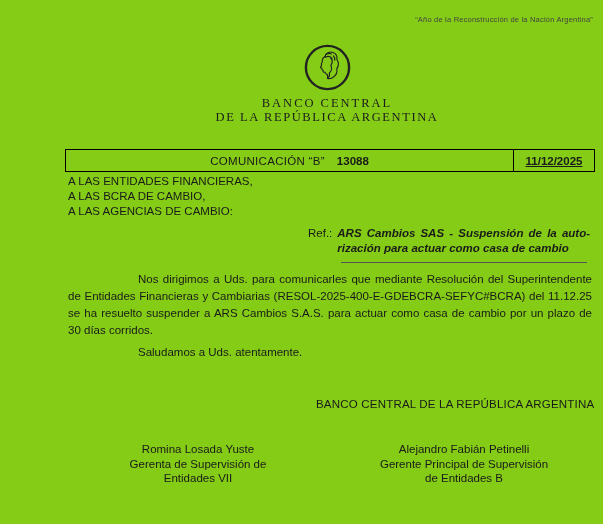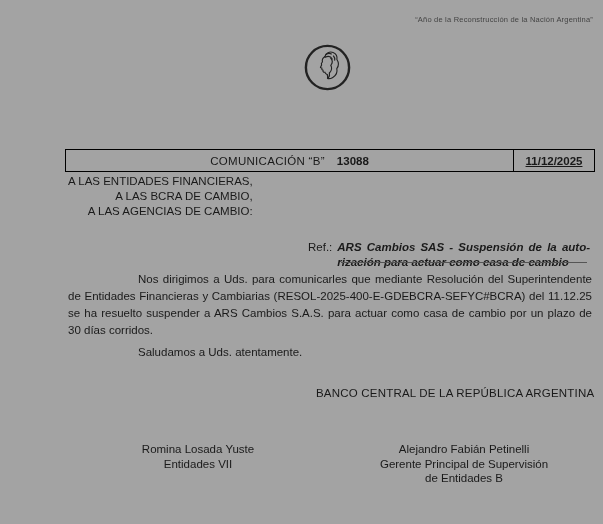--- a/index.html
+++ b/index.html
@@ -1,20 +1,20 @@
 <!DOCTYPE html>
 <html><head>
 <meta charset="utf-8">
 <style>
   html, body { margin: 0; padding: 0; background: #ffffff; }
   .page {
     position: relative;
     width: 603px;
     height: 524px;
-    background: #a3a3a3;
+    background: #84cc16;
     font-family: "Liberation Sans", sans-serif;
     color: #1a1a1a;
     overflow: hidden;
   }
   .quote {
     position: absolute;
     top: 15px;
     right: 10px;
     font-size: 7.5px;
     color: #444;
@@ -73,26 +73,25 @@
     justify-content: center;
     font-weight: bold;
     text-decoration: underline;
   }
   .addressees {
     position: absolute;
     left: 68px;
     top: 174px;
     font-size: 11.5px;
     line-height: 15px;
-    text-align: right;
   }
   .ref {
     position: absolute;
     left: 308px;
-    top: 240px;
+    top: 226px;
     width: 282px;
     display: flex;
     font-size: 11.5px;
     line-height: 14.5px;
   }
   .ref-label { margin-right: 5px; white-space: nowrap; }
   .ref-text {
     flex: 1;
     font-weight: bold;
     font-style: italic;
@@ -119,21 +118,21 @@
   }
   .closing {
     position: absolute;
     left: 138px;
     top: 346px;
     font-size: 11.5px;
   }
   .org-sign {
     position: absolute;
     left: 316px;
-    top: 387px;
+    top: 398px;
     font-size: 11.5px;
     letter-spacing: 0.2px;
     text-align: right;
   }
   .sig {
     position: absolute;
     top: 442px;
     text-align: center;
     font-size: 11.5px;
     line-height: 14.5px;
@@ -162,20 +161,24 @@
         <path d="M22.2 14.2 C25.2 12.8 28 13.7 29.2 16"></path>
         <path d="M28 22 C29.7 19.7 29.5 17 27.7 15.1"></path>
         <path d="M26.4 30 C28.6 27.8 29.2 25 27.9 22.5"></path>
         <path d="M25.2 35.2 C26.5 33.2 26.9 31.7 26.4 30.1"></path>
         <path d="M23 11.5 C24.5 10.3 26.8 10.1 28.4 11"></path>
         <path d="M30.5 13 C31.6 14.2 32 15.7 31.7 17.2"></path>
       </g>
     </svg>
   </div>
 
+  <div class="bank-title">
+    <div class="line1">BANCO CENTRAL</div>
+    <div class="line2">DE LA REPÚBLICA ARGENTINA</div>
+  </div>
 
   <div class="comm-box">
     <div class="comm-left">
       <span class="typ">COMUNICACIÓN  “B”</span>
       <span class="num">13088</span>
     </div>
     <div class="comm-right">11/12/2025</div>
   </div>
 
   <div class="addressees">
@@ -194,20 +197,21 @@
   <div class="ref-underline"></div>
 
   <p class="body-par">Nos dirigimos a Uds. para comunicarles que mediante Resolución del Superintendente de Entidades Financieras y Cambiarias (RESOL-2025-400-E-GDEBCRA-SEFYC#BCRA) del 11.12.25 se ha resuelto suspender a ARS Cambios S.A.S. para actuar como casa de cambio por un plazo de 30 días corridos.</p>
 
   <div class="closing">Saludamos a Uds. atentamente.</div>
 
   <div class="org-sign">BANCO CENTRAL DE LA REPÚBLICA ARGENTINA</div>
 
   <div class="sig sig-left">
     <div>Romina Losada Yuste</div>
+    <div>Gerenta de Supervisión de</div>
     <div>Entidades VII</div>
   </div>
 
   <div class="sig sig-right">
     <div>Alejandro Fabián Petinelli</div>
     <div>Gerente Principal de Supervisión</div>
     <div>de Entidades B</div>
   </div>
 
 </div>

